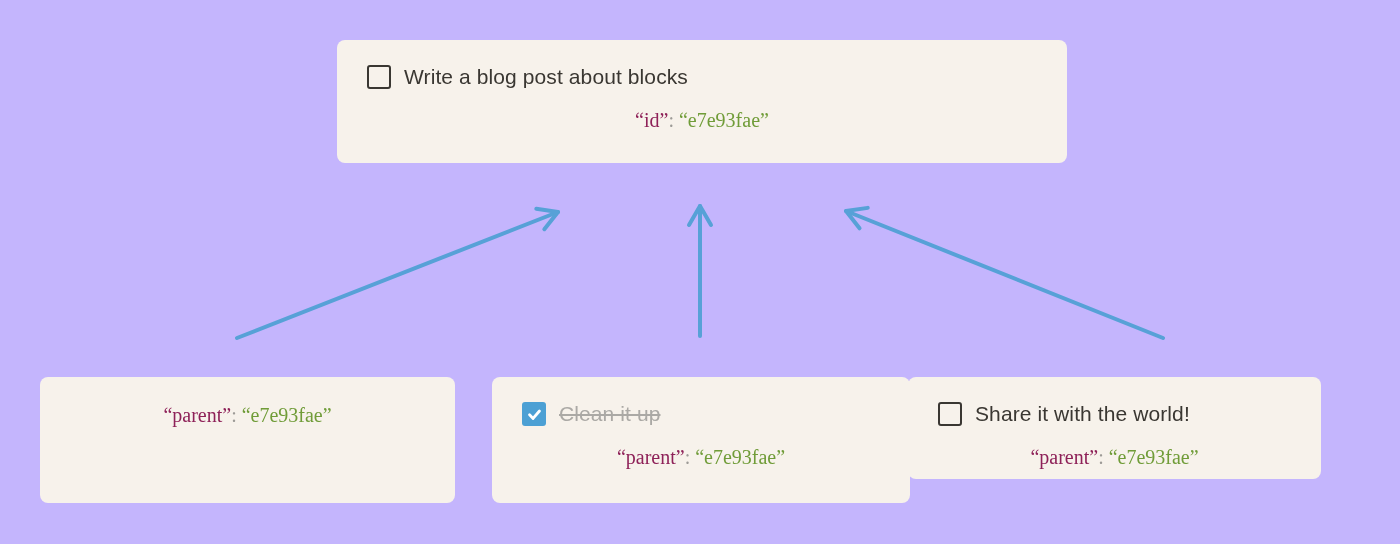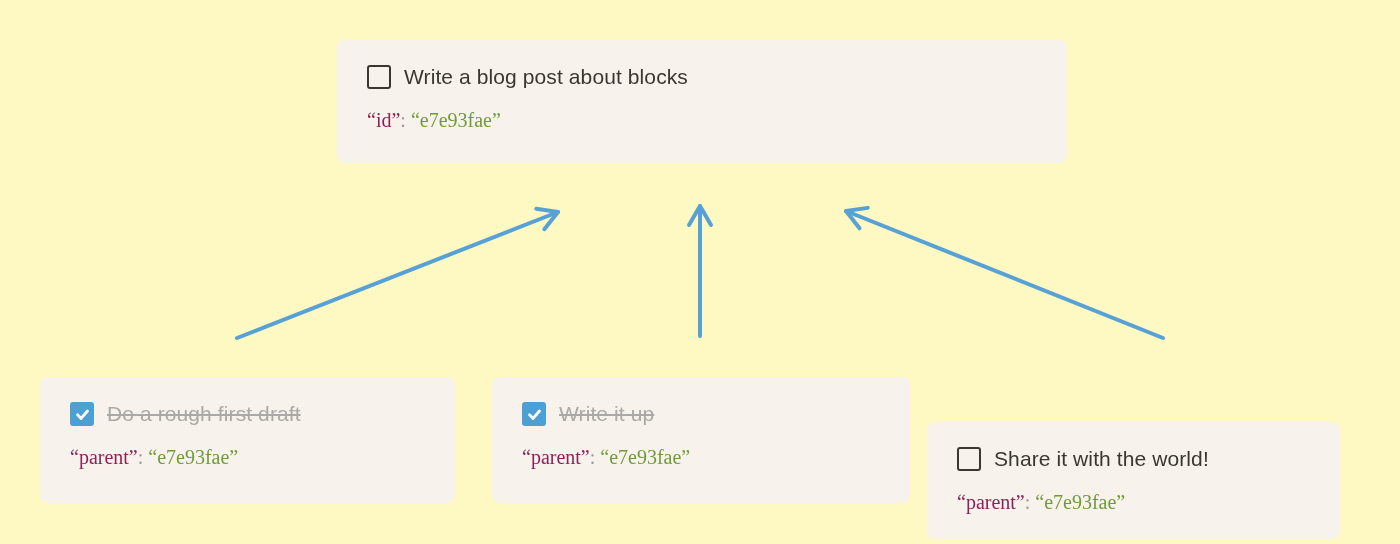--- a/index.html
+++ b/index.html
@@ -1,22 +1,23 @@
 <!DOCTYPE html>
 <html style="--card-background: #F7F2EB; --arrow: #57A1D7; --checkbox-checked: #4CA0D4; --checkbox-border: #3A3732; --title-text: #3A3732; --completed-text: #ABA9A5; --code-key: #8E2158; --code-punctuation: #9D9B97; --code-value: #709C38;"><head>
 <meta charset="utf-8">
 <style>
   html, body { margin: 0; padding: 0; background: #ffffff; }
   .canvas {
     position: relative;
     width: 1400px;
     height: 544px;
-    background: #fef9c3;
+    background: #c4b5fd;
     font-family: "Liberation Sans", sans-serif;
     overflow: hidden;
+    text-align: center;
   }
   .arrows {
     position: absolute;
     inset: 0;
     width: 1400px;
     height: 544px;
     pointer-events: none;
   }
   .arrow {
     stroke: var(--arrow, #57A1D7);
@@ -34,21 +35,21 @@
   .card {
     position: absolute;
     box-sizing: border-box;
     background: var(--card-background, #F7F2EB);
     border-radius: 8px;
     padding: 24px 30px;
   }
   .card-parent  { left: 337px; top: 40px;  width: 730px; height: 123px; }
   .card-child-0 { left: 40px;  top: 377px; width: 415px; height: 126px; }
   .card-child-1 { left: 492px; top: 377px; width: 418px; height: 126px; }
-  .card-child-2 { left: 927px; top: 377px; width: 413px; height: 117px; margin-top: 45px; }
+  .card-child-2 { left: 908px; top: 377px; width: 413px; height: 102px; }
 
   .title-row {
     display: flex;
     align-items: center;
     gap: 13px;
     height: 26px;
     margin-bottom: 16px;
   }
   .checkbox {
     width: 24px;
@@ -117,39 +118,31 @@
     <div class="title-row">
       <span class="checkbox">
         
       </span>
       <span class="title">Write a blog post about blocks</span>
     </div>
     <div class="code"><span class="k">“id”</span><span class="p">: </span><span class="v">“e7e93fae”</span></div>
   </div>
 
   <div class="card card-child-0" data-checked="true">
-    <div class="title-row">
-      <span class="checkbox">
-        <svg class="checkmark" viewBox="0 0 24 24">
-            <polyline points="5 12.5 10 17.5 19 7"></polyline>
-          </svg>
-      </span>
-      <span class="title">Do a rough first draft</span>
-    </div>
     <div class="code"><span class="k">“parent”</span><span class="p">: </span><span class="v">“e7e93fae”</span></div>
   </div>
 
   <div class="card card-child-1" data-checked="true">
     <div class="title-row">
       <span class="checkbox">
         <svg class="checkmark" viewBox="0 0 24 24">
             <polyline points="5 12.5 10 17.5 19 7"></polyline>
           </svg>
       </span>
-      <span class="title">Write it up</span>
+      <span class="title">Clean it up</span>
     </div>
     <div class="code"><span class="k">“parent”</span><span class="p">: </span><span class="v">“e7e93fae”</span></div>
   </div>
 
   <div class="card card-child-2" data-checked="false">
     <div class="title-row">
       <span class="checkbox">
         
       </span>
       <span class="title">Share it with the world!</span>

